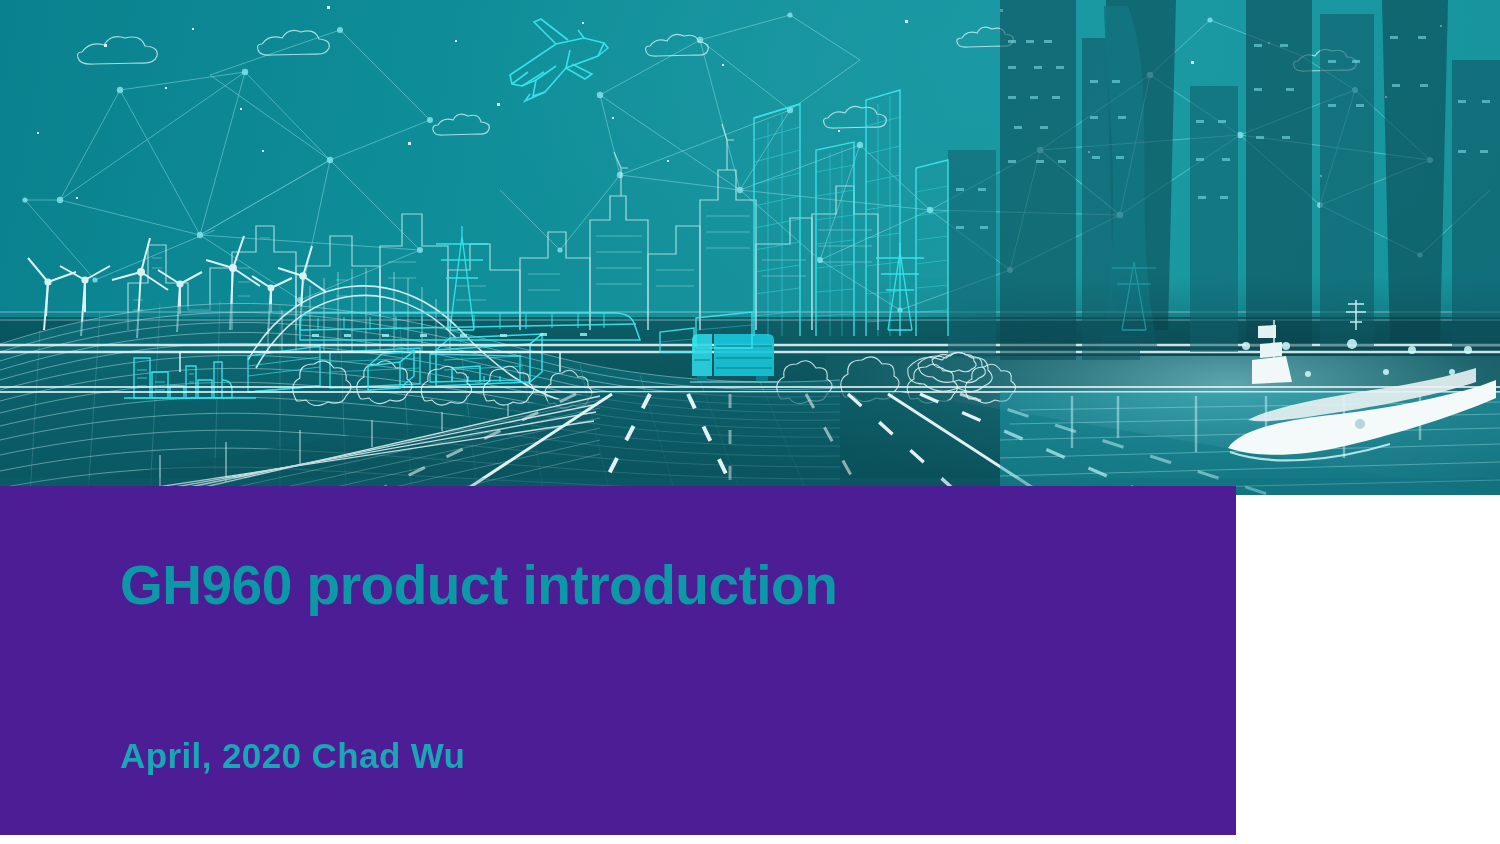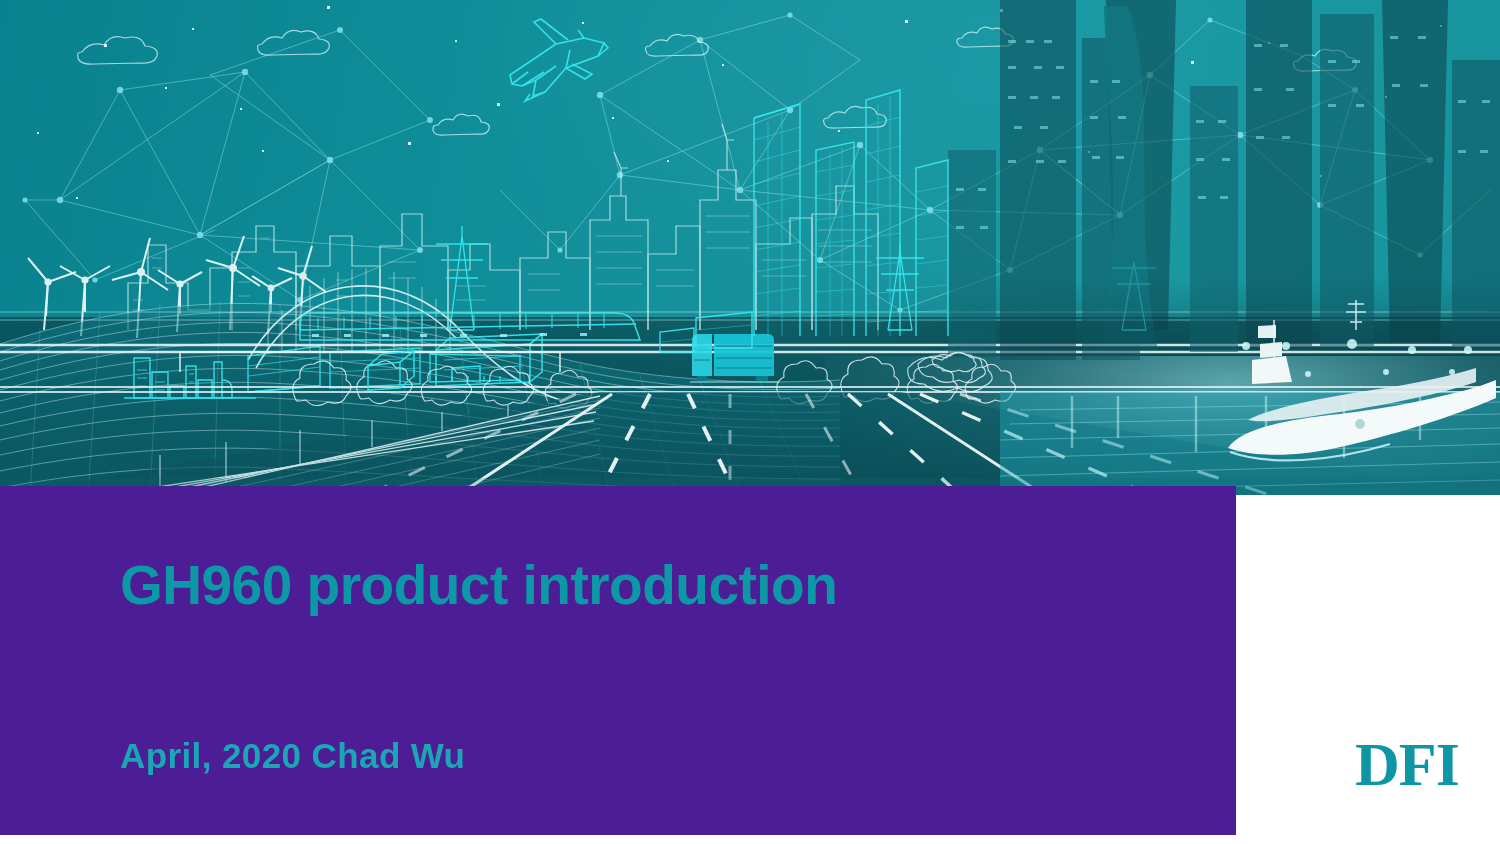--- a/index.html
+++ b/index.html
@@ -672,17 +672,16 @@
       </g>
     </svg>
   </div>
 
   <div id="lower">
 
     <div id="title">GH960 product introduction</div>
 
     <div id="subtitle">April, 2020 Chad Wu</div>
 
-    <div id="logo">DFI</div>
 
   </div>
 
 </div>
 
 </body></html>

